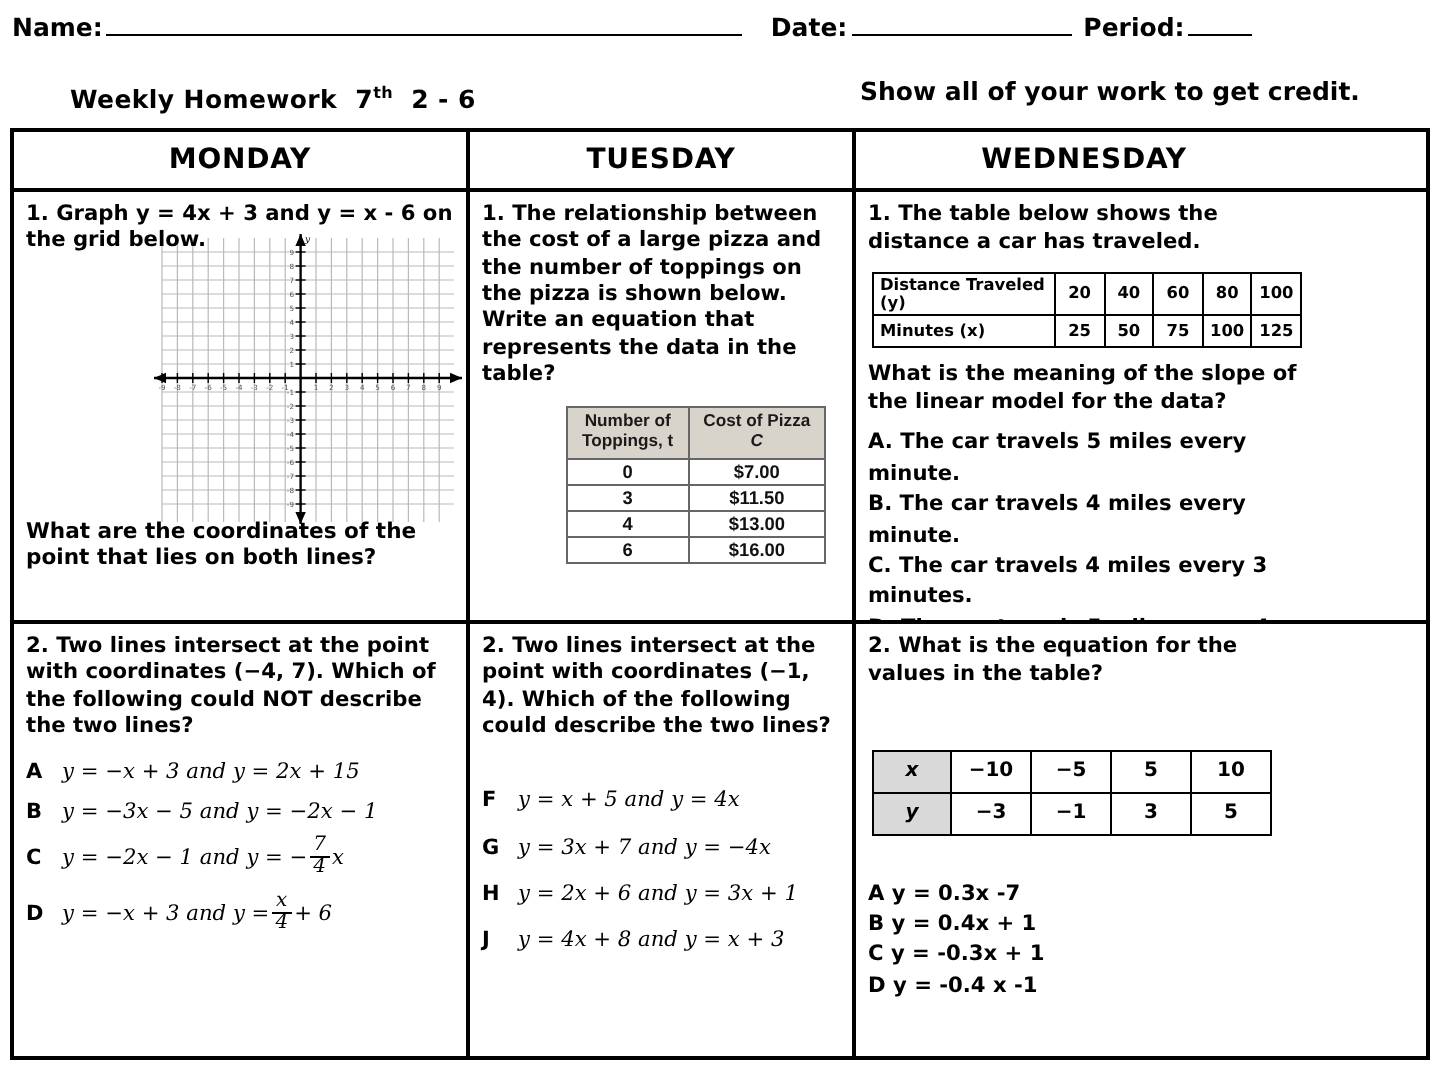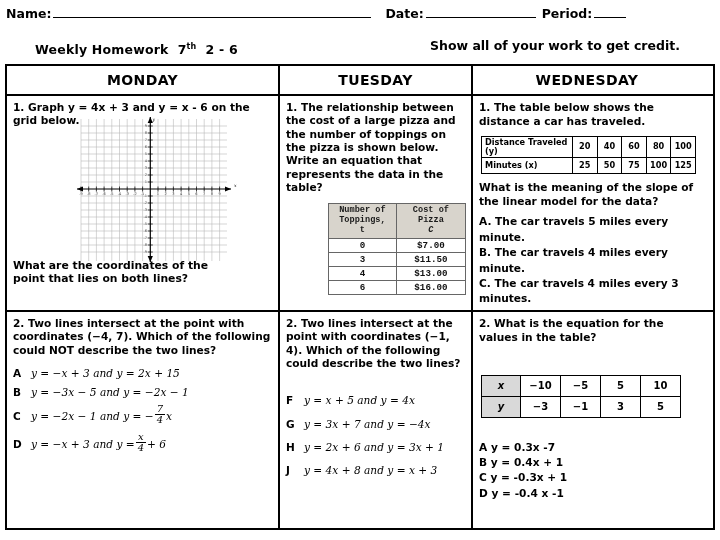--- a/index.html
+++ b/index.html
@@ -77,21 +77,21 @@
     box-sizing: border-box;
   }
   .row-1 { height: 216px; border-bottom: 2px solid #000; }
   .row-2 { height: 218px; }
 
   .col {
     box-sizing: border-box;
     overflow: hidden;
     position: relative;
   }
-  .col-mon { width: 273px; border-right: 2px solid #000; }
+  .col-mon { width: 228px; border-right: 2px solid #000; }
   .col-tue { width: 193px; border-right: 2px solid #000; }
   .col-wed { width: 228px; }
 
   .hdr-cell {
     display: flex;
     align-items: center;
     justify-content: center;
     font-size: 14px;
     font-weight: bold;
     letter-spacing: .4px;
@@ -168,21 +168,21 @@
     line-height: 1.45;
   }
 
   
   .pizza-wrap { margin: 9px 0 0 42px; }
   table.pizza {
     border-collapse: collapse;
     border: 1.4px solid #555;
     font-size: 9px;
     font-weight: bold;
-    font-family: Liberation Mono, monospace;
+    font-family: Liberation Sans, sans-serif;
   }
   table.pizza th {
     background: #d8d4cc;
     border: 1px solid #666;
     padding: 2px 7px 3px 7px;
     text-align: center;
     font-size: 8.6px;
     line-height: 1.12;
     color: #1a1a1a;
   }

